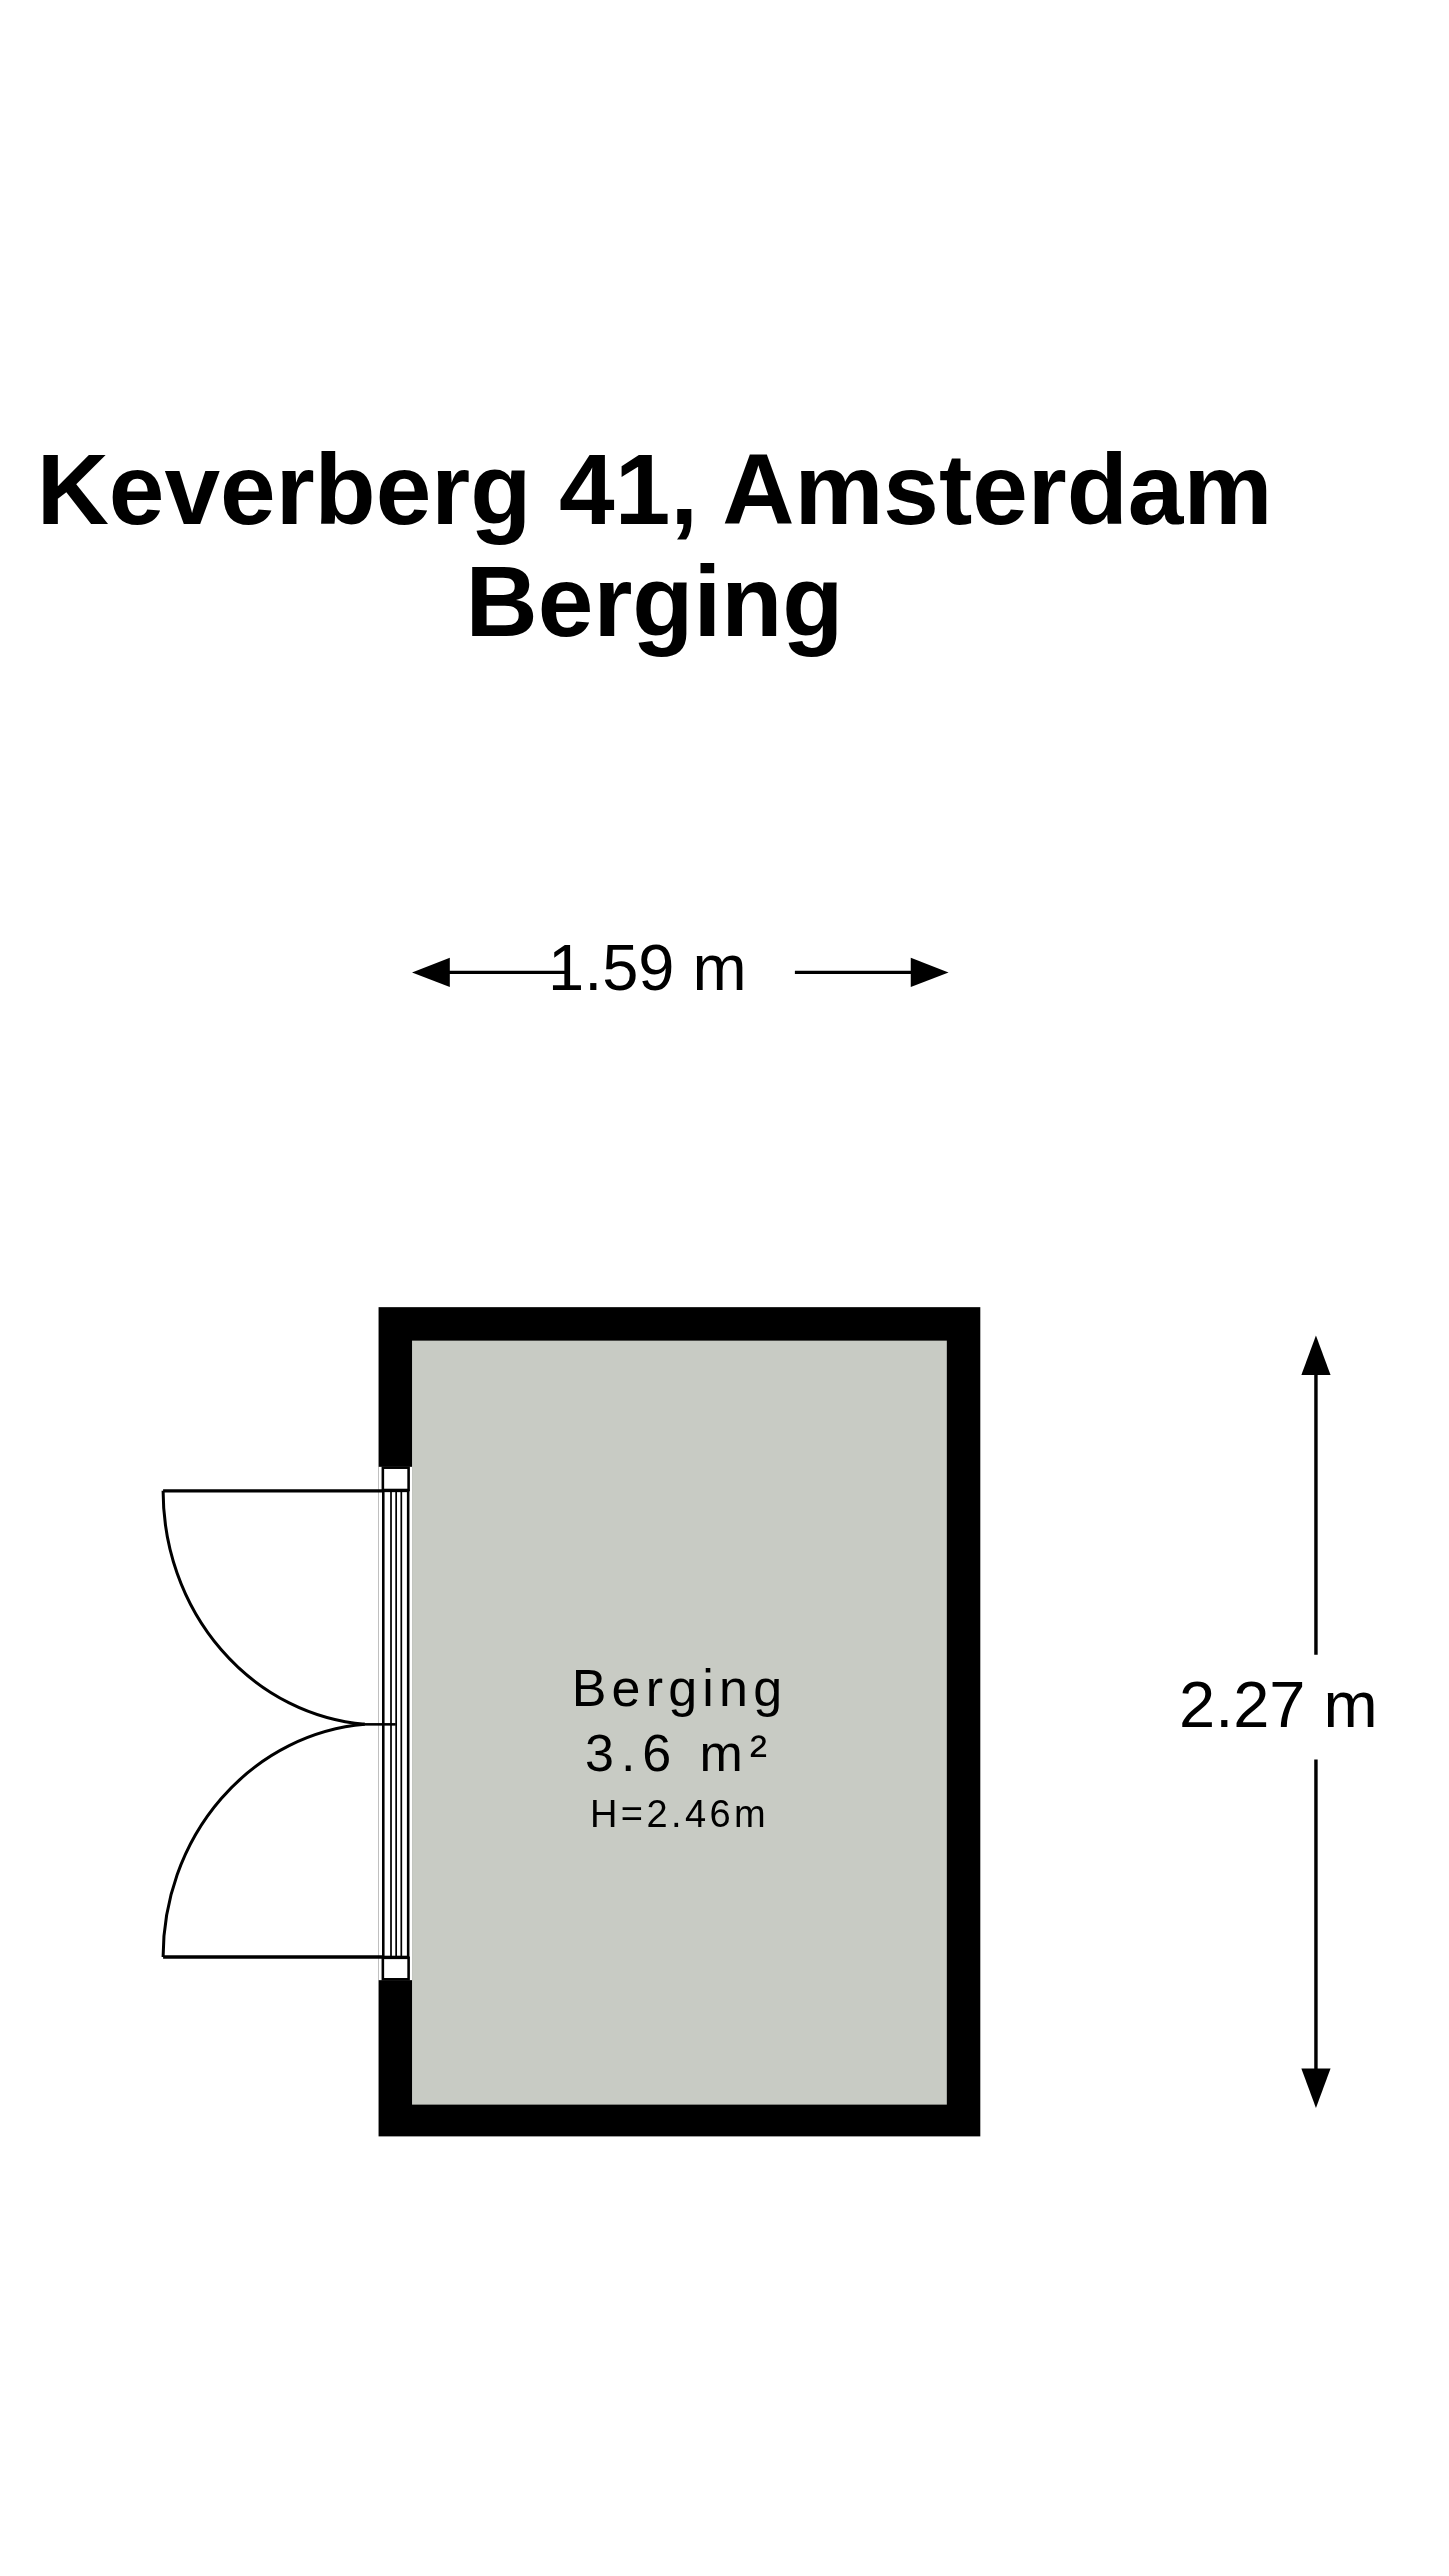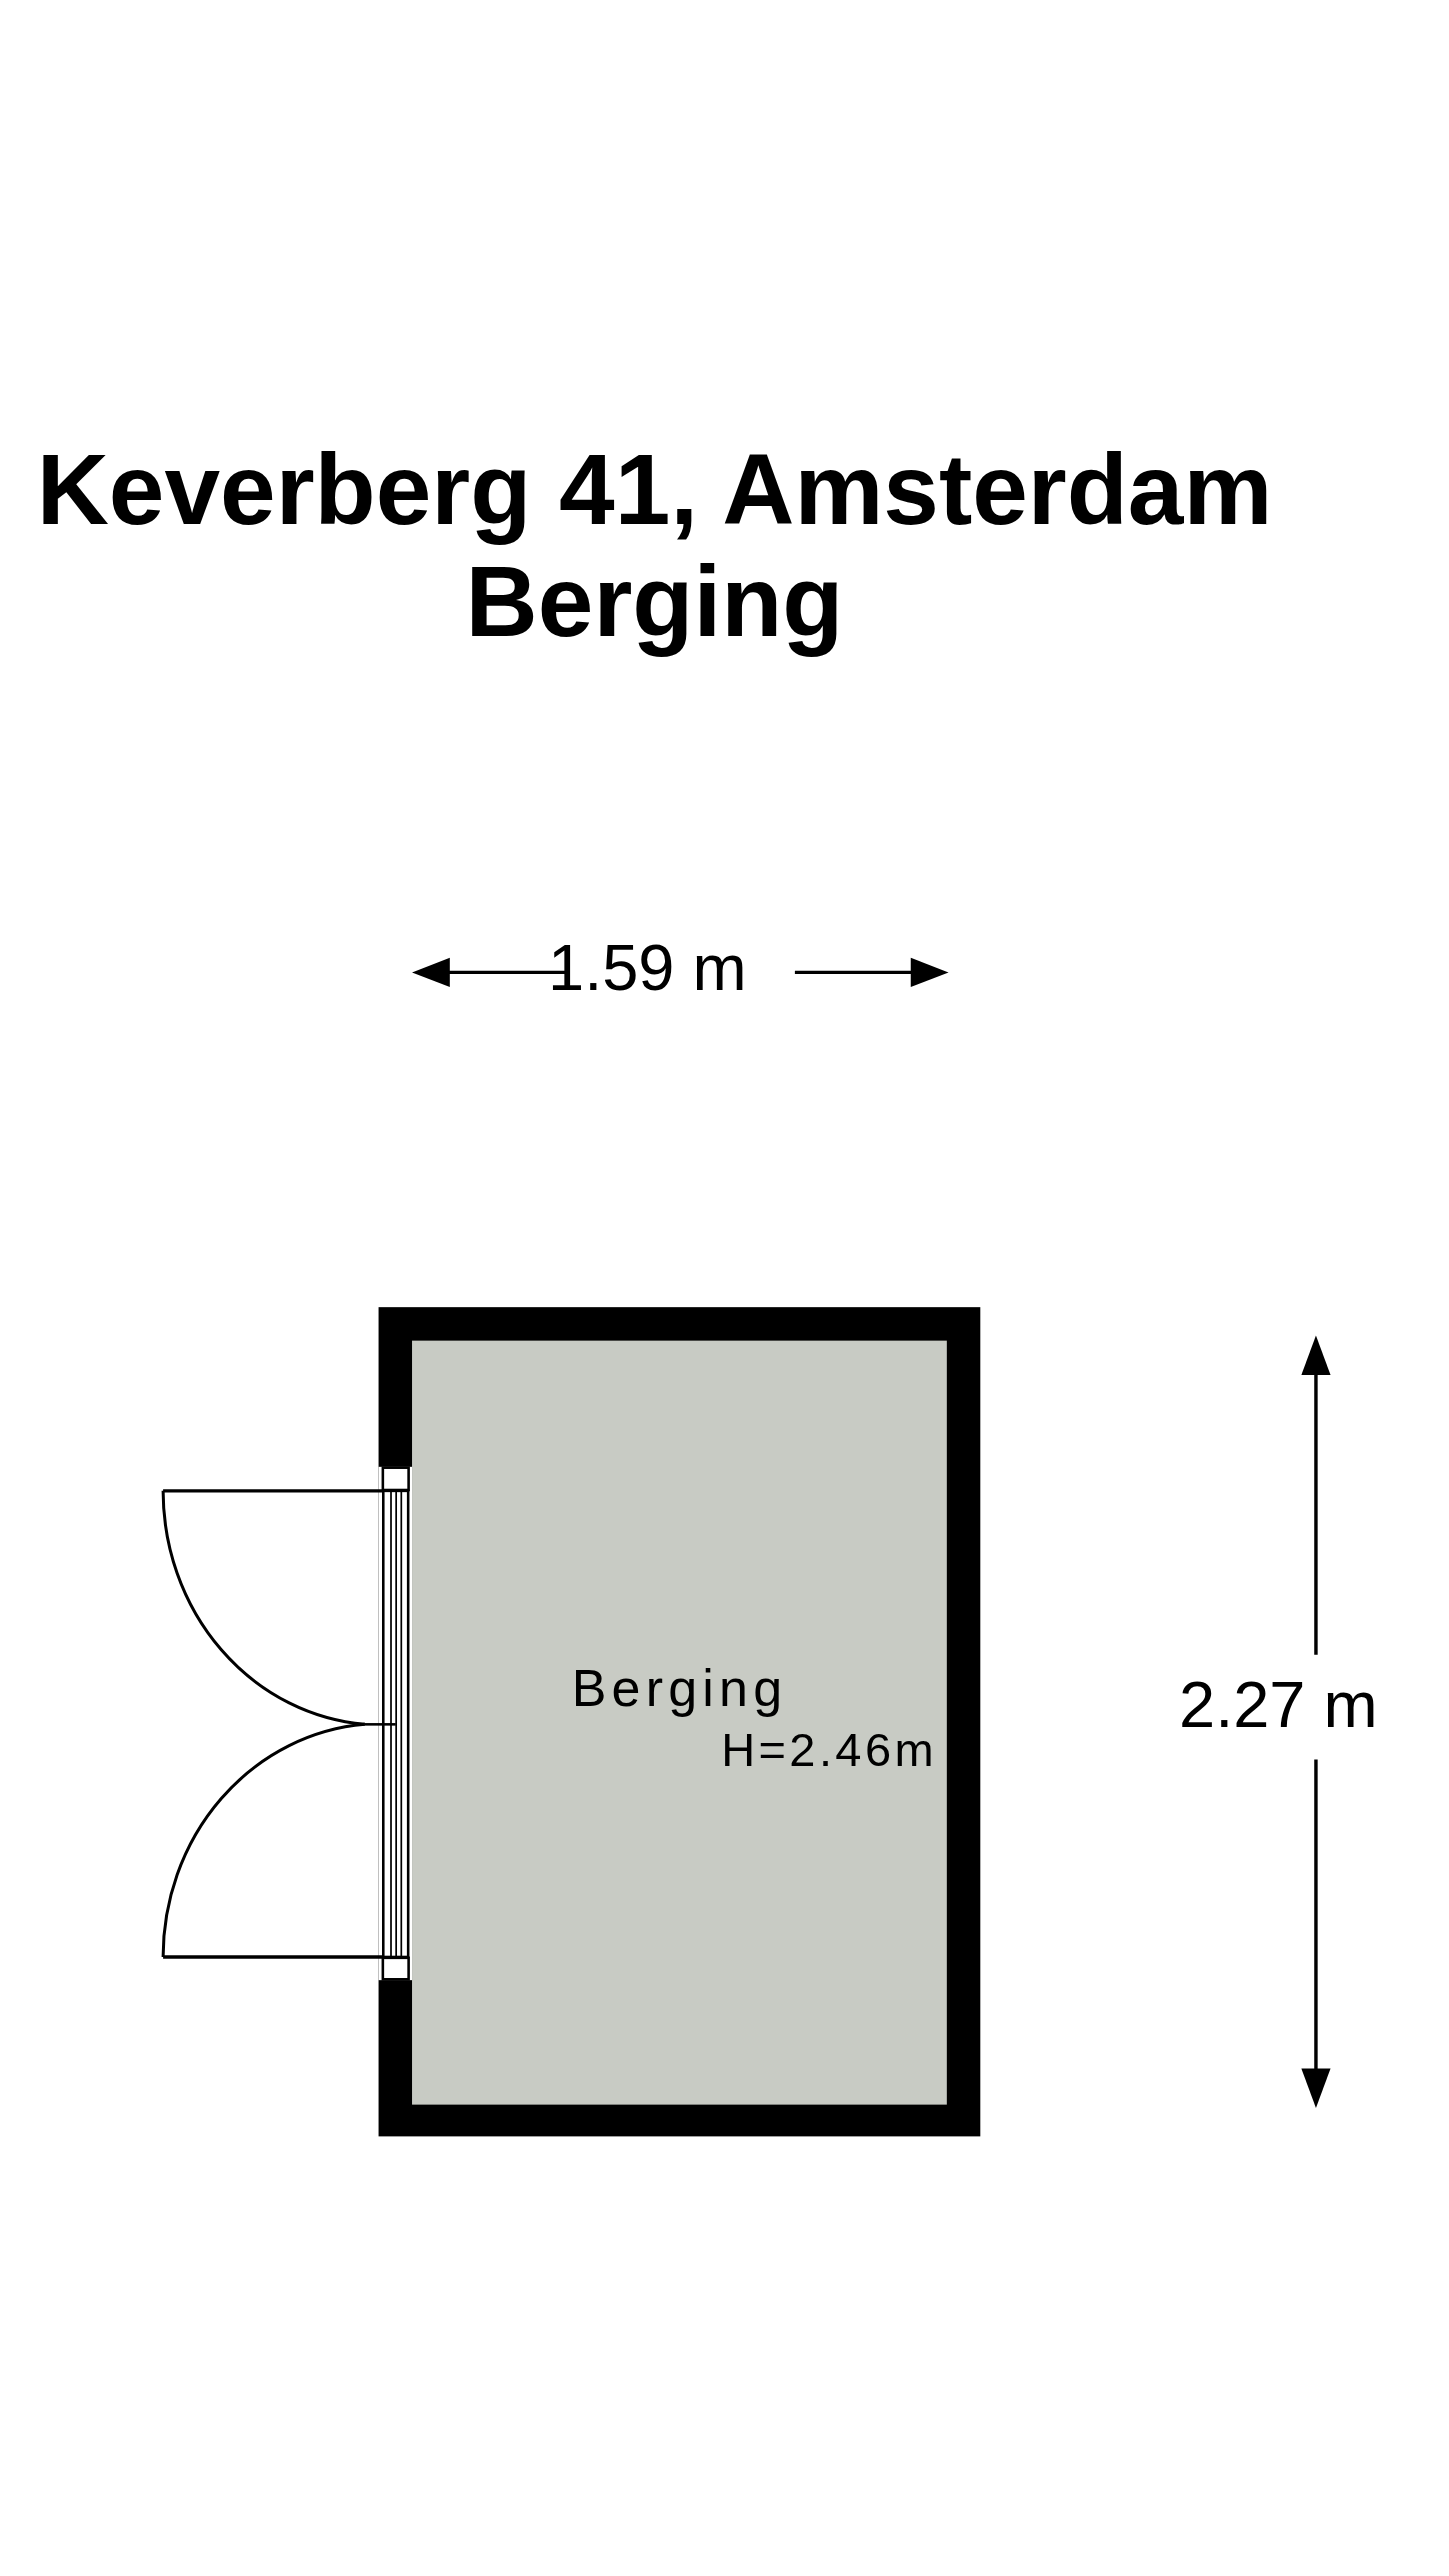--- a/index.html
+++ b/index.html
@@ -39,21 +39,21 @@
   .dim-label.height { left: 1179px; top: 1664px; }
 
   .room-label {
     position: absolute;
     left: 422px; top: 1648px;
     width: 515px;
     text-align: center;
   }
   .room-label .room-name { font-size: 52px; line-height: 65px; letter-spacing: 5.2px; }
   .room-label .room-area { font-size: 52px; line-height: 65px; letter-spacing: 6.9px; }
-  .room-label .room-ceiling { font-size: 47px; line-height: 57px; letter-spacing: 3.4px; text-align: right; }
+  .room-label .room-ceiling { font-size: 38px; line-height: 57px; letter-spacing: 3.4px; }
 </style>
 </head>
 <body>
 
 <div class="page">
 
   <div class="title-block">
     <div>Keverberg 41, Amsterdam</div>
     <div>Berging</div>
   </div>
@@ -95,17 +95,18 @@
       <polygon points="1533,1546 1516,1592 1550,1592" stroke="none" fill="#000000"></polygon>
       <polygon points="1533,2446 1516,2400 1550,2400" stroke="none" fill="#000000"></polygon>
     </g>
   </svg>
 
   <div class="dim-label width">1.59 m</div>
   <div class="dim-label height">2.27 m</div>
 
   <div class="room-label">
     <div class="room-name">Berging</div>
+    <div class="room-area">3.6 m²</div>
     <div class="room-ceiling">H=2.46m</div>
   </div>
 
 </div>
 
 
 </body></html>

